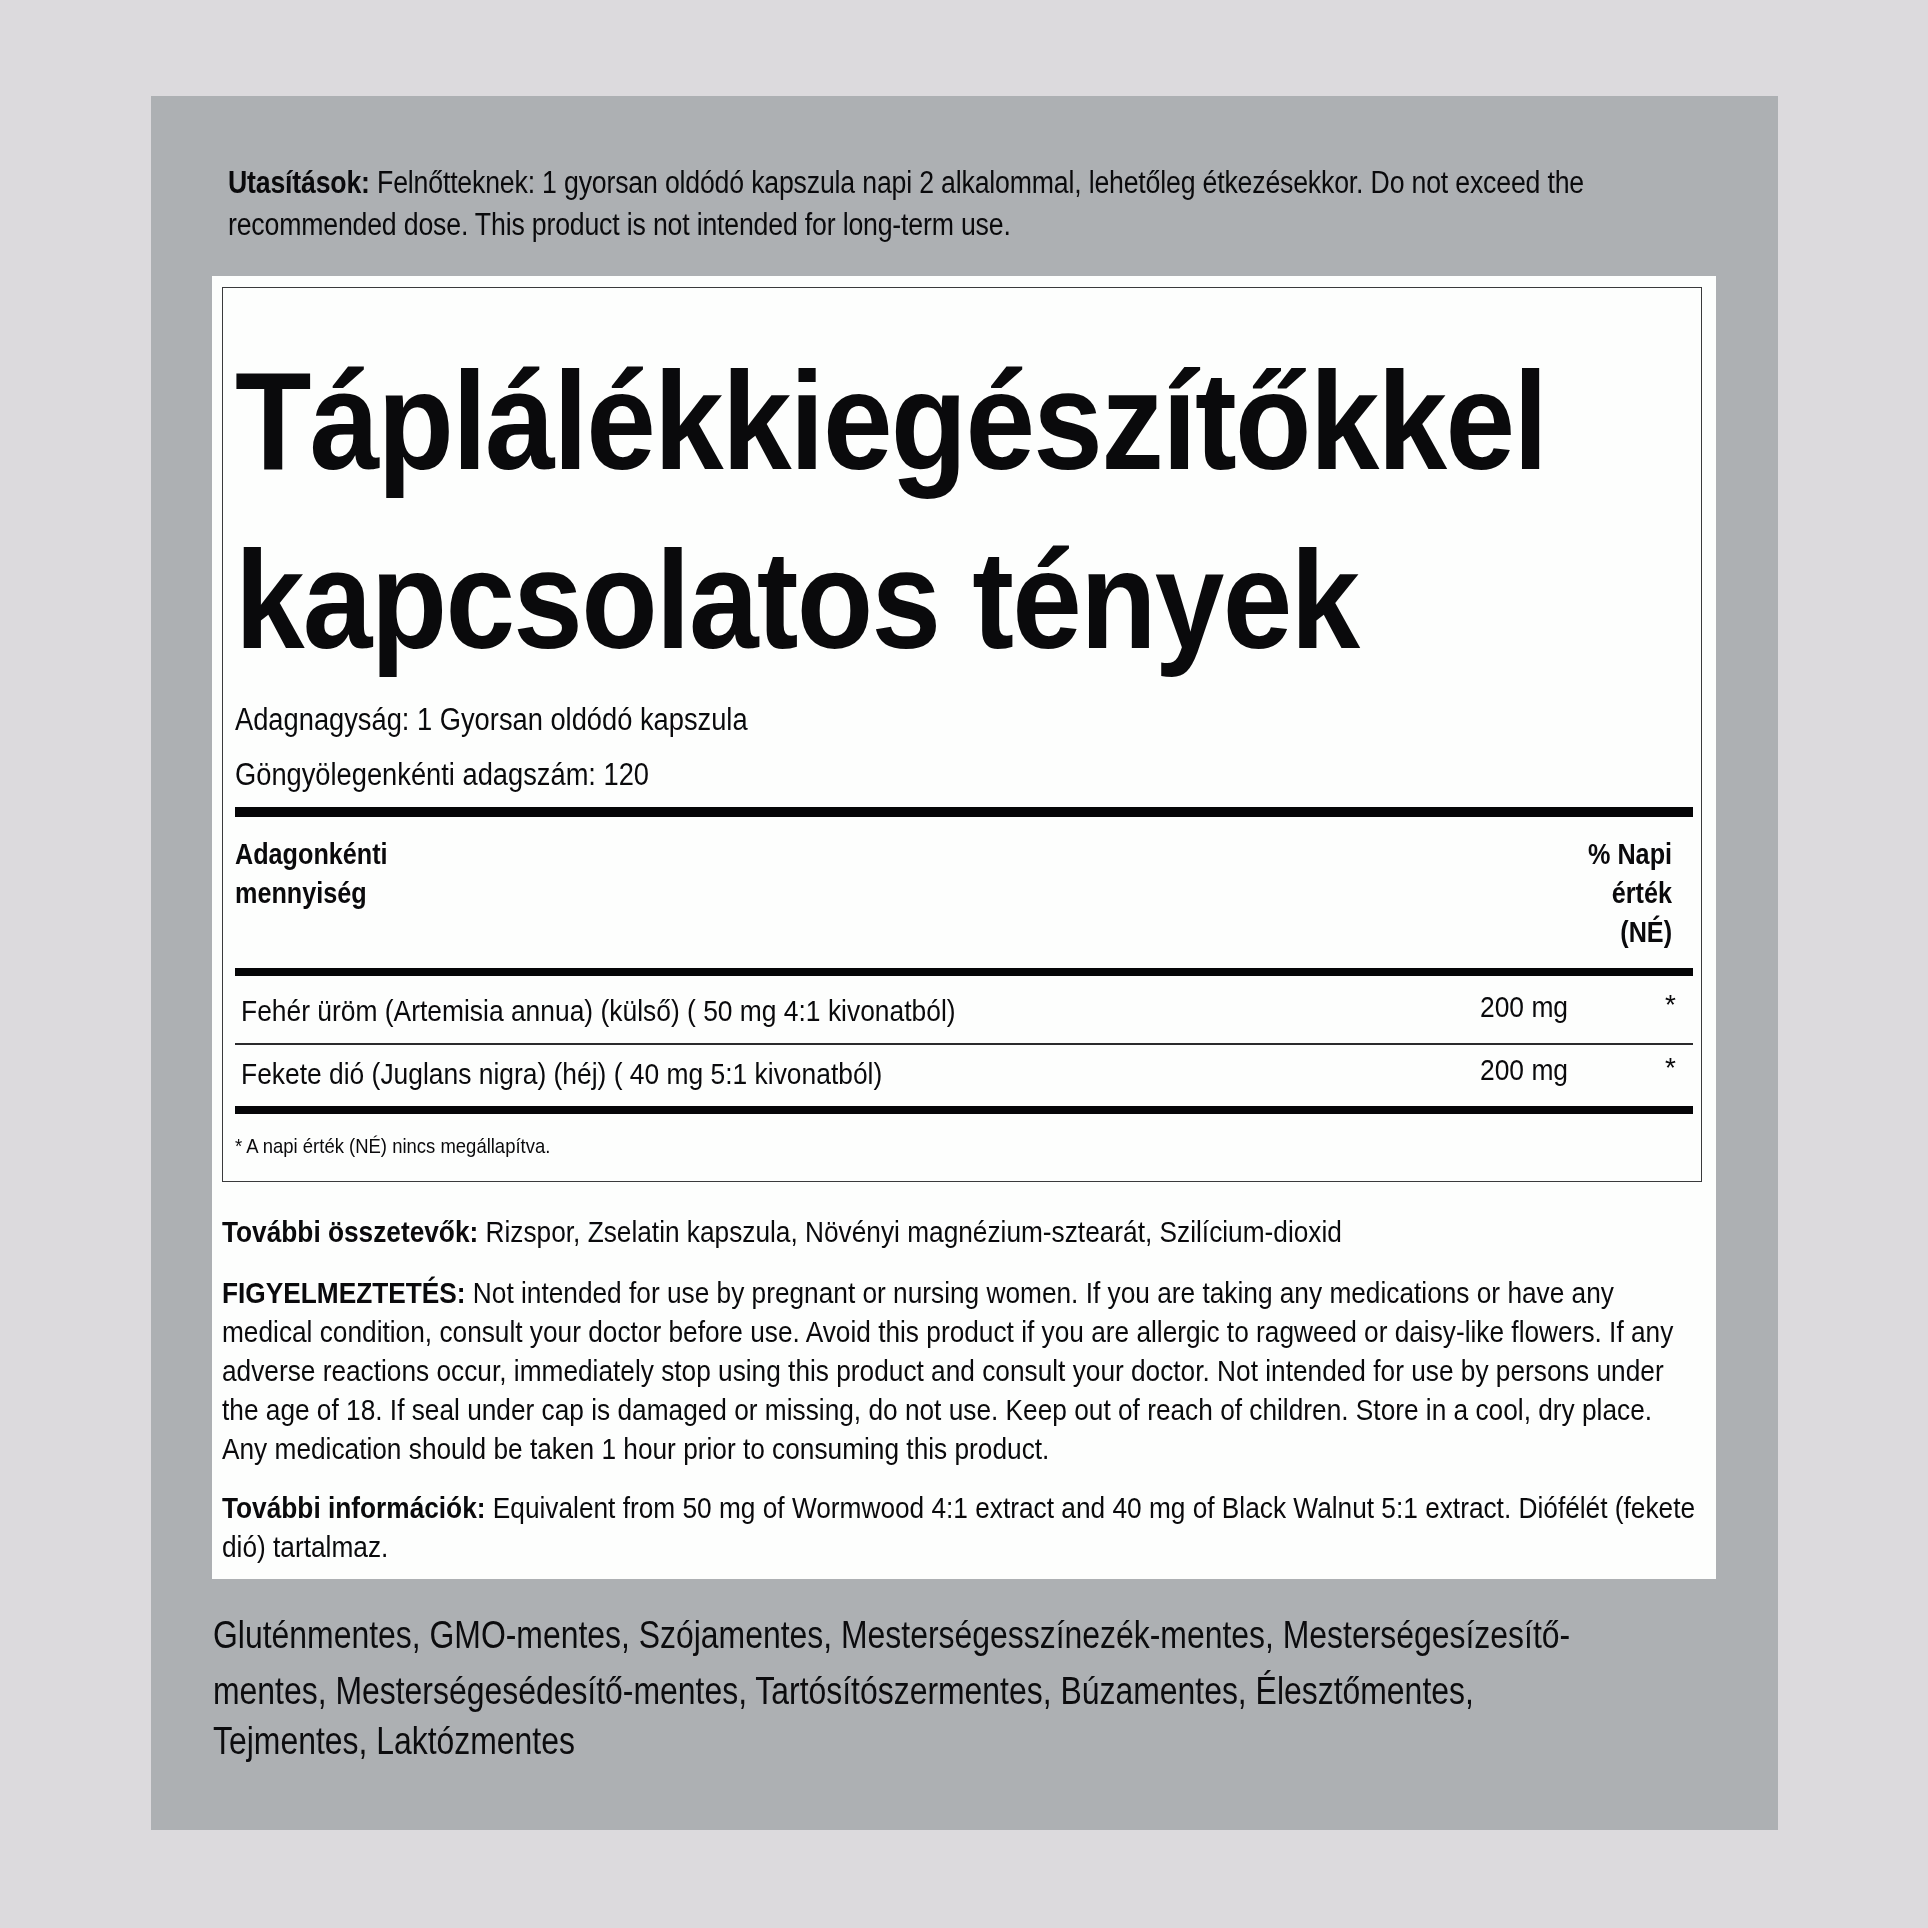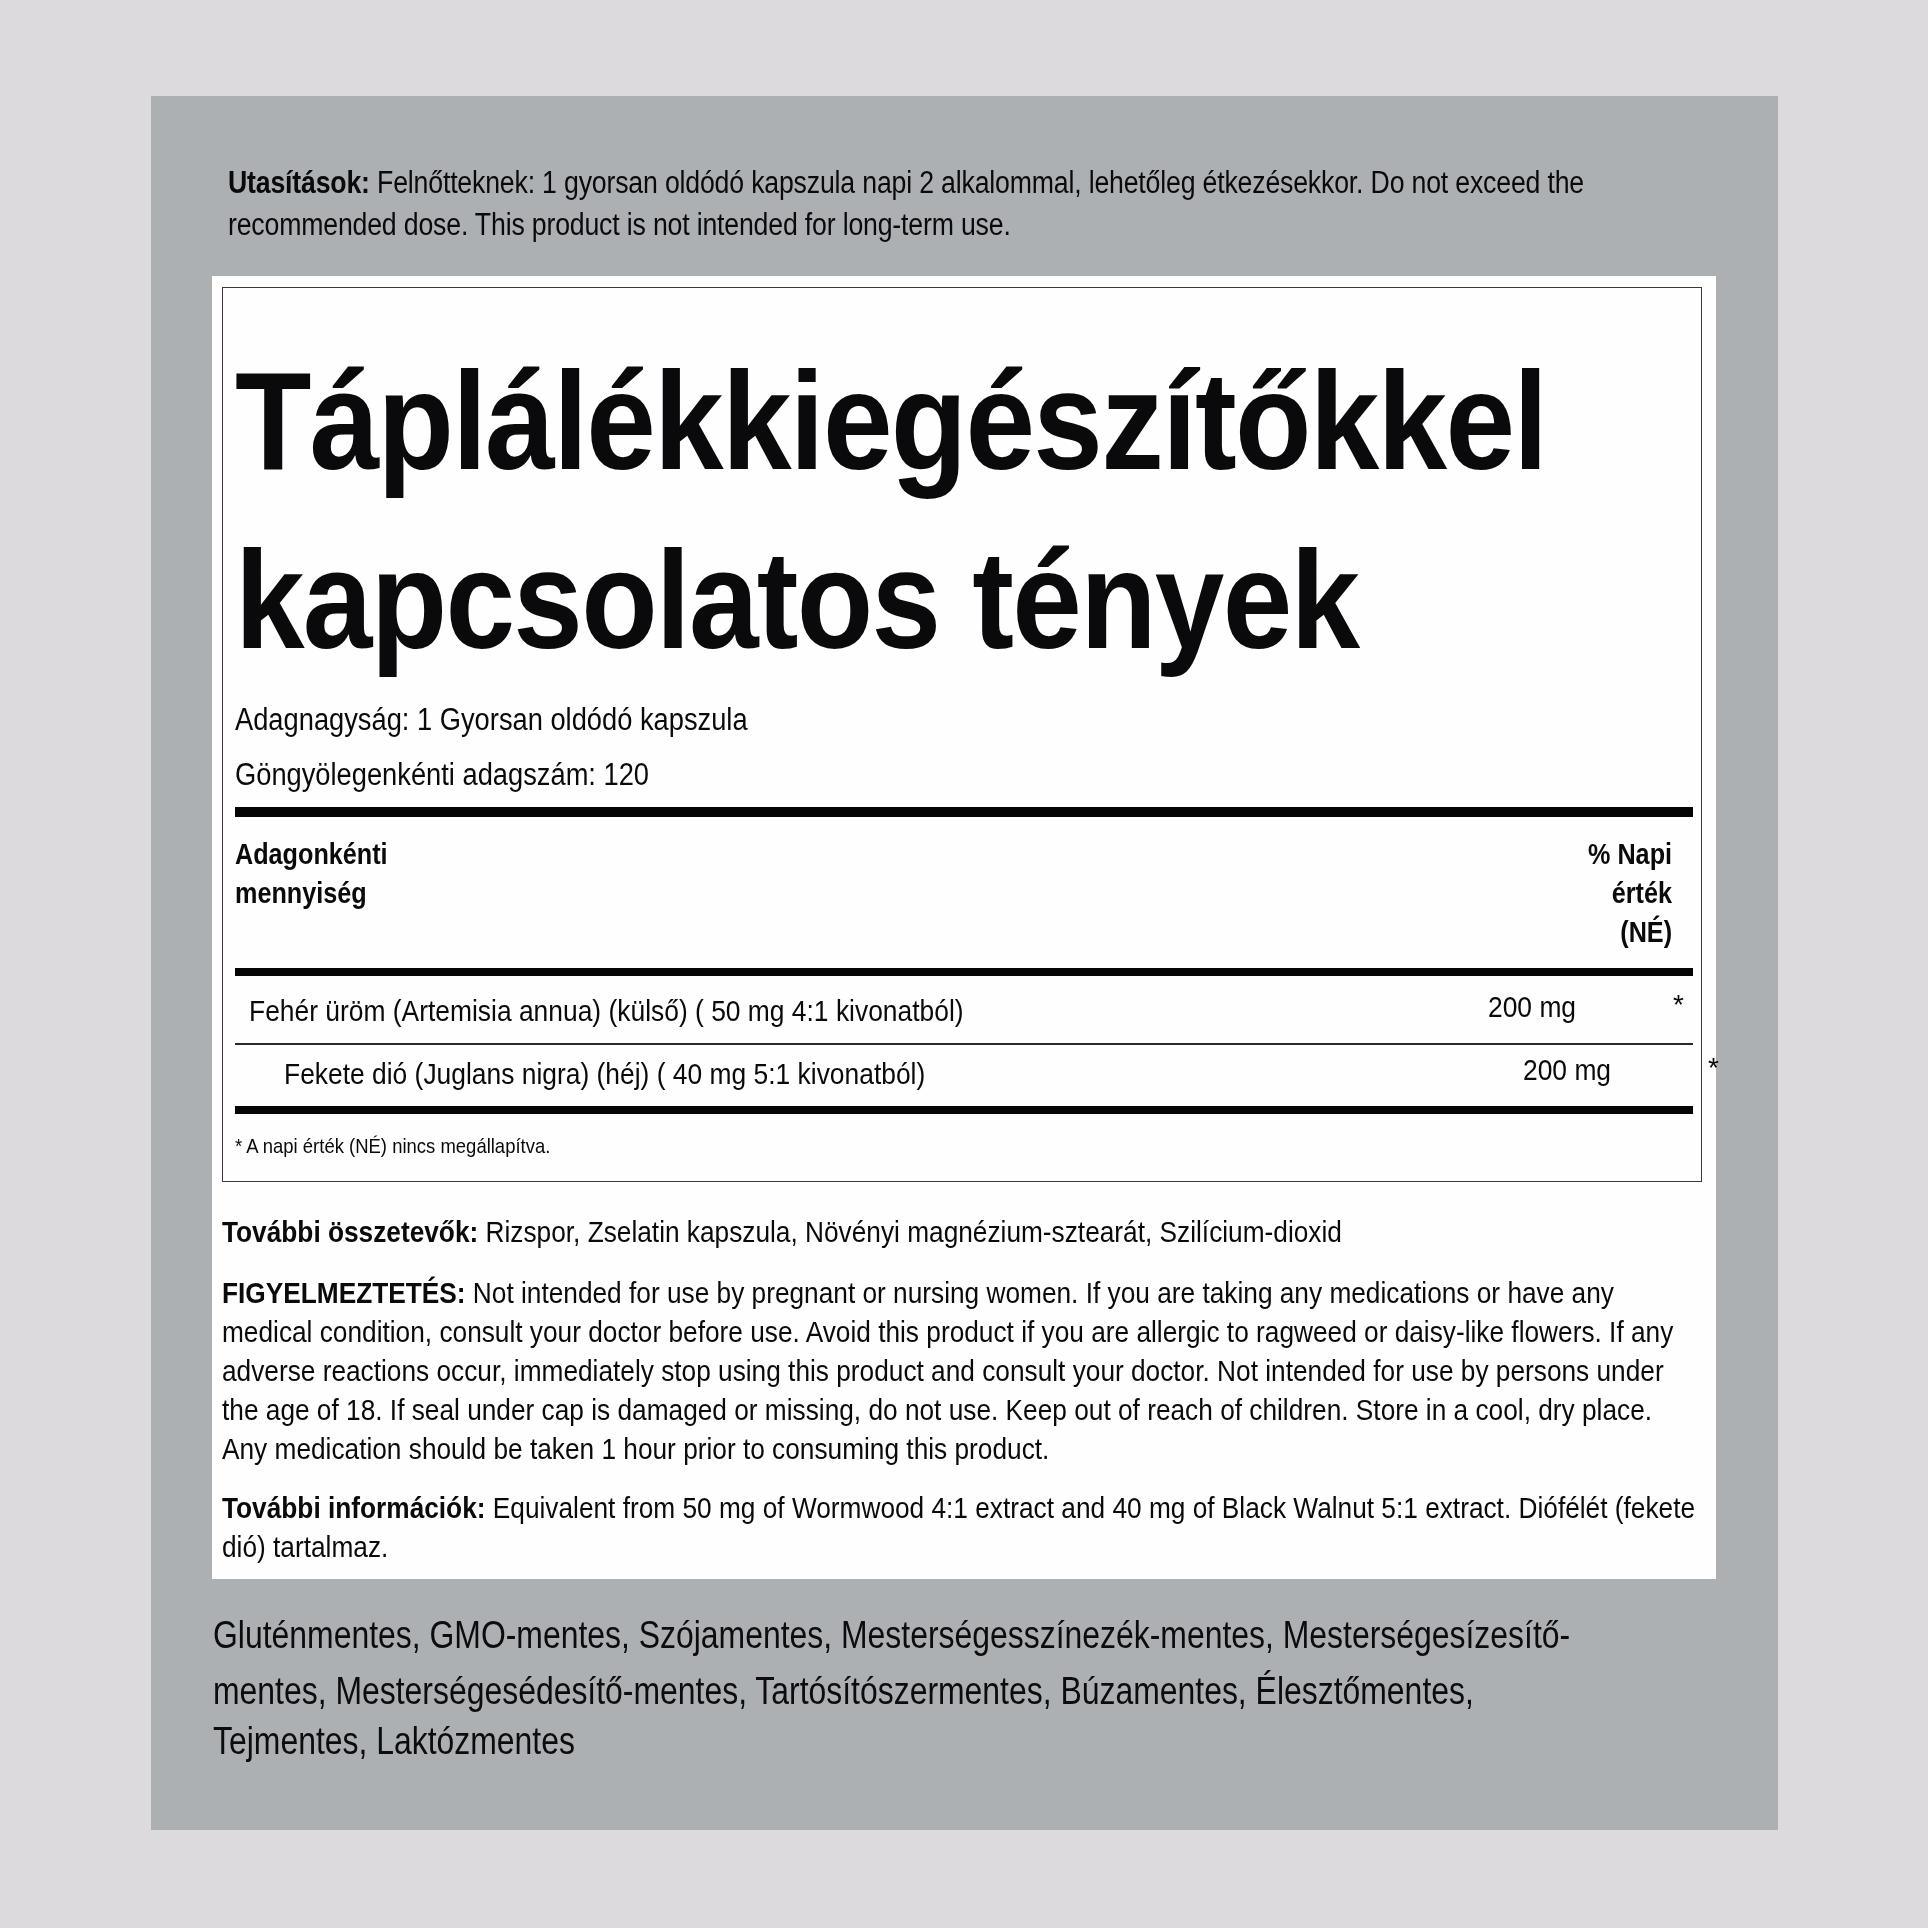--- a/index.html
+++ b/index.html
@@ -115,26 +115,26 @@
       transform: scaleX(0.84);
       transform-origin: right top;
       white-space: nowrap;
     }
     .col-header-right span,
     .col-header-left span {
       display: block;
     }
     .ingredient-row {
       position: absolute;
-      left: 249px;
+      left: 241px;
       width: 1458px;
       height: 47px;
     }
     .row-1 { top: 987px; }
-    .row-2 { top: 1050px; margin-left: 35px; }
+    .row-2 { top: 1050px; }
     .ingredient-name {
       position: absolute;
       left: 0;
       top: 0;
       font-size: 30px;
       line-height: 47px;
       transform: scaleX(0.88);
       transform-origin: left top;
       white-space: nowrap;
     }

